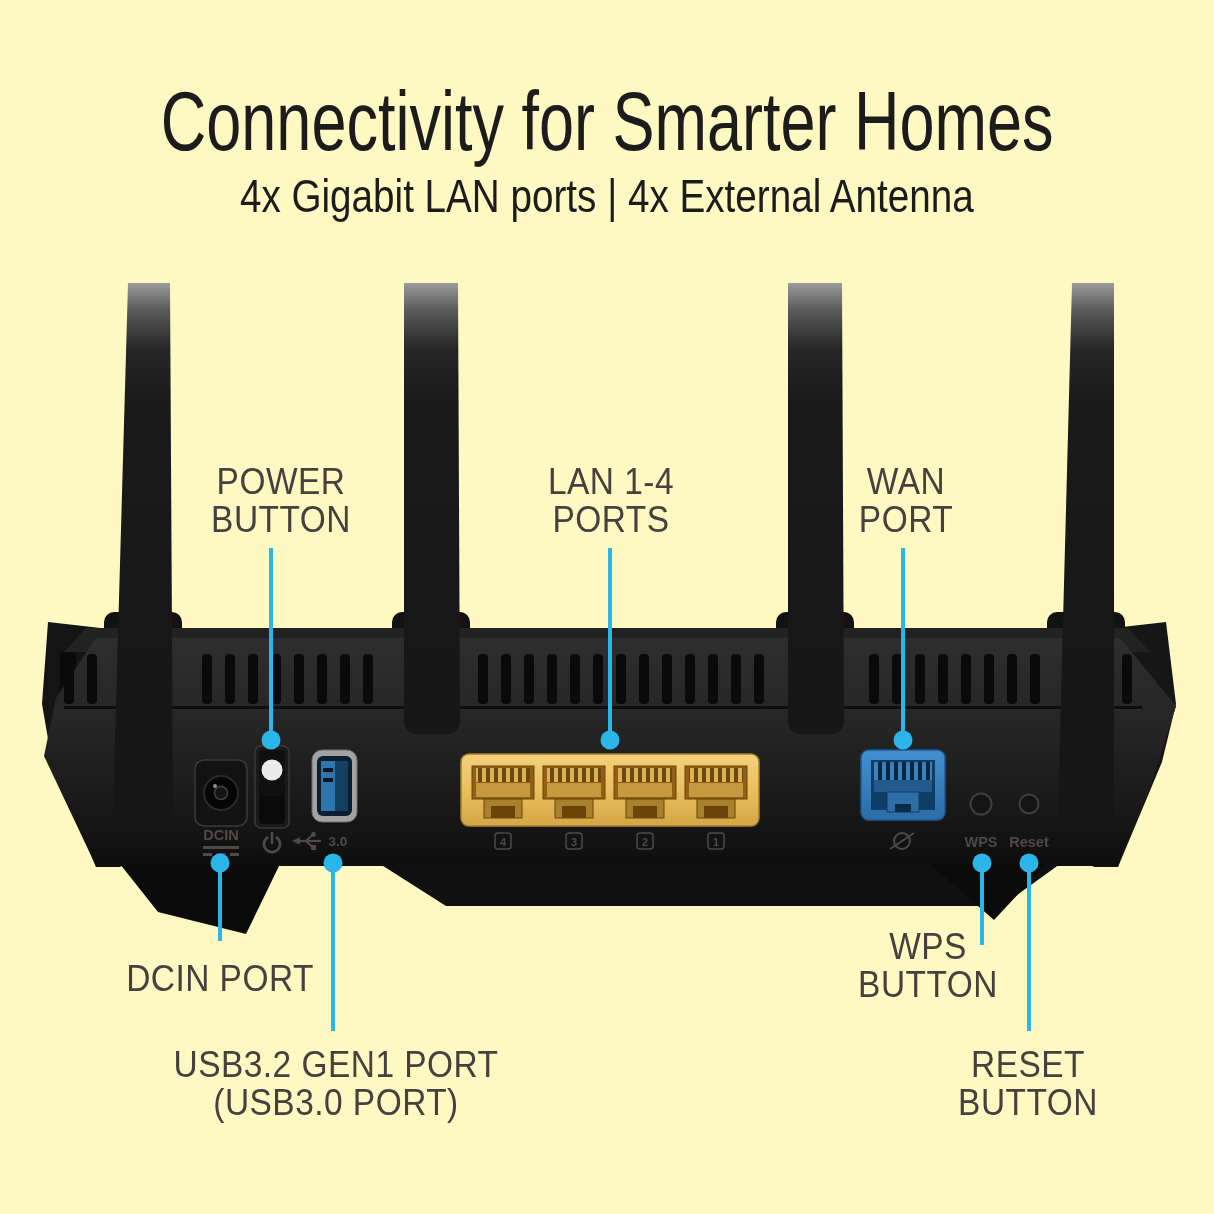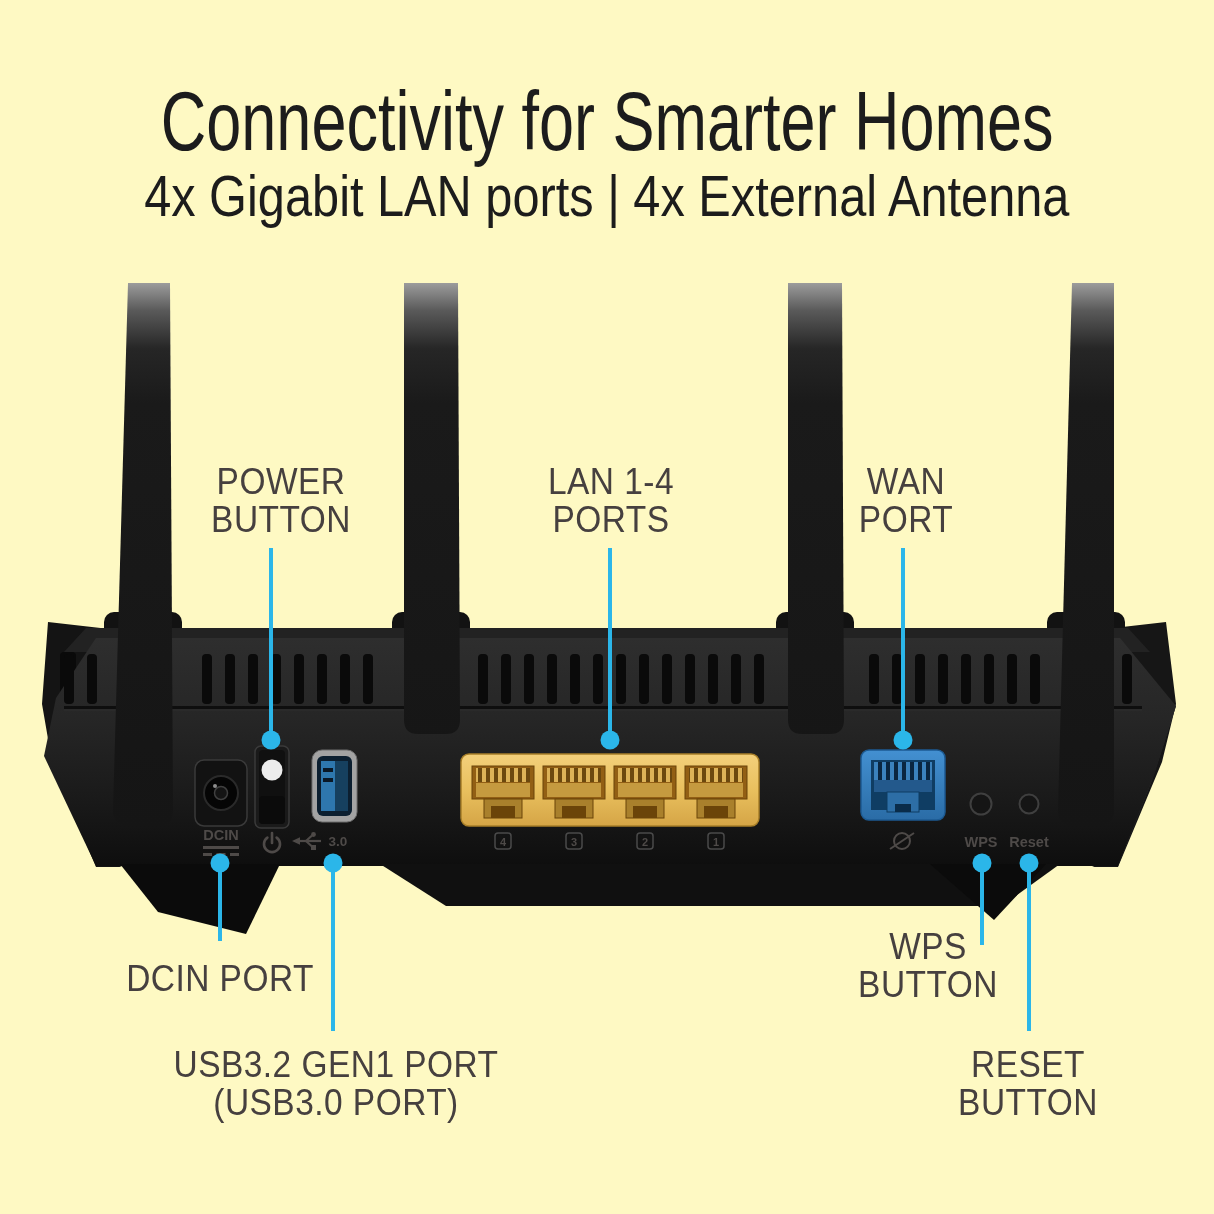--- a/index.html
+++ b/index.html
@@ -12,21 +12,21 @@
   }
   .headline{
     position:absolute;left:0;top:76px;width:1214px;
     text-align:center;color:var(--title_color,#1c1c1c);
     font-size:84px;line-height:90px;font-weight:400;white-space:nowrap;
   }
   .headline>span{display:inline-block;transform:scaleX(0.75);}
   .subheadline{
     position:absolute;left:0;top:170px;width:1214px;
     text-align:center;color:var(--title_color,#1c1c1c);
-    font-size:58px;line-height:52px;font-weight:400;white-space:nowrap;
+    font-size:46px;line-height:52px;font-weight:400;white-space:nowrap;
   }
   .subheadline>span{display:inline-block;transform:scaleX(0.84);}
   .callout-label{
     position:absolute;
     transform:translateX(-50%) scaleX(0.93);
     text-align:center;
     color:var(--label_color,#46403f);
     font-size:36px;line-height:38px;font-weight:400;
     letter-spacing:0.5px;white-space:nowrap;
   }

